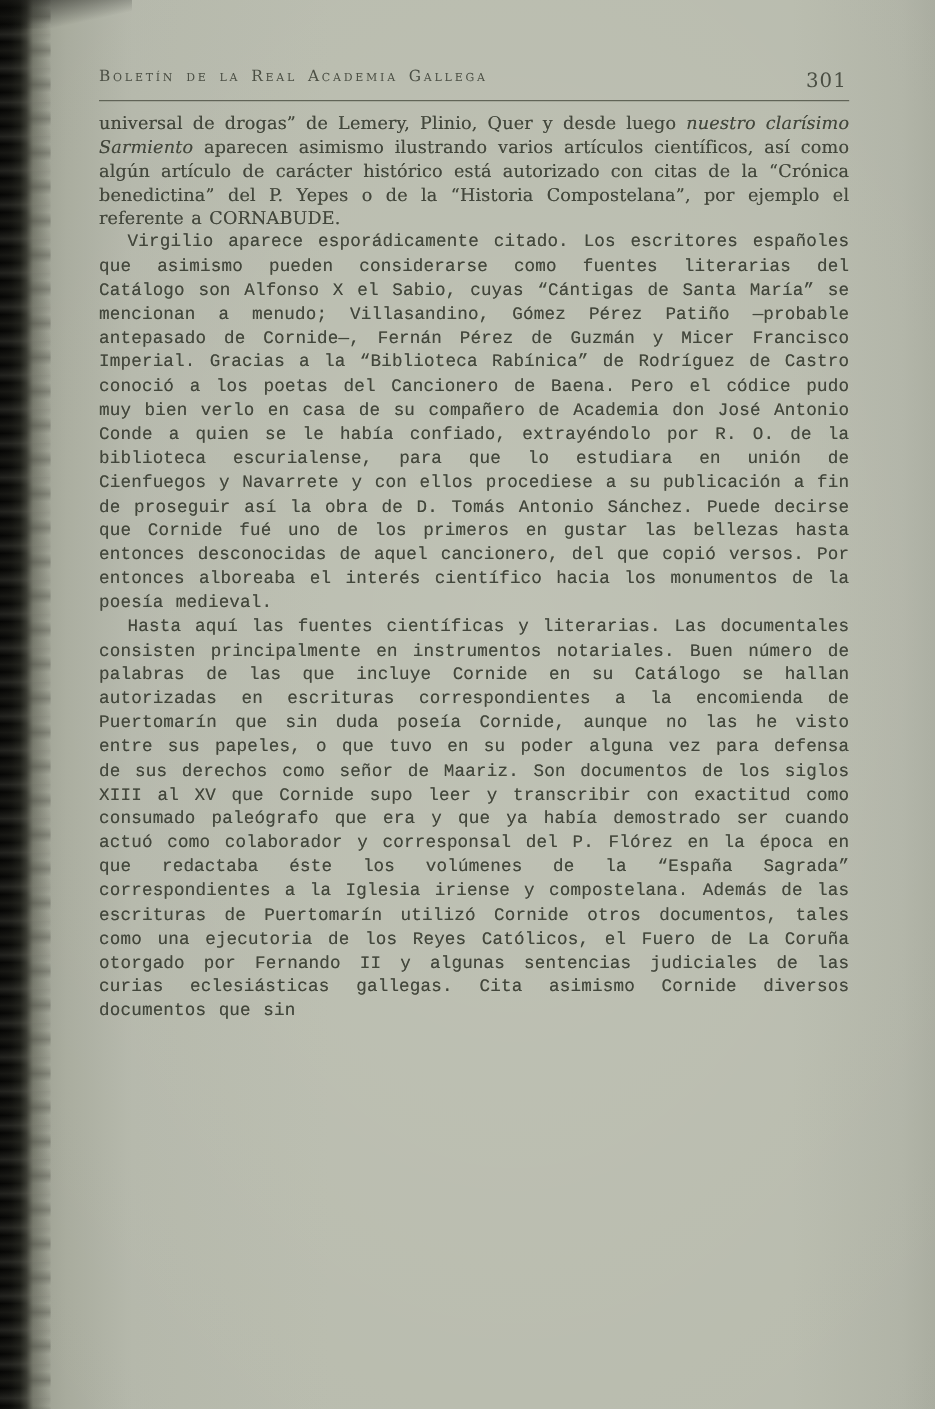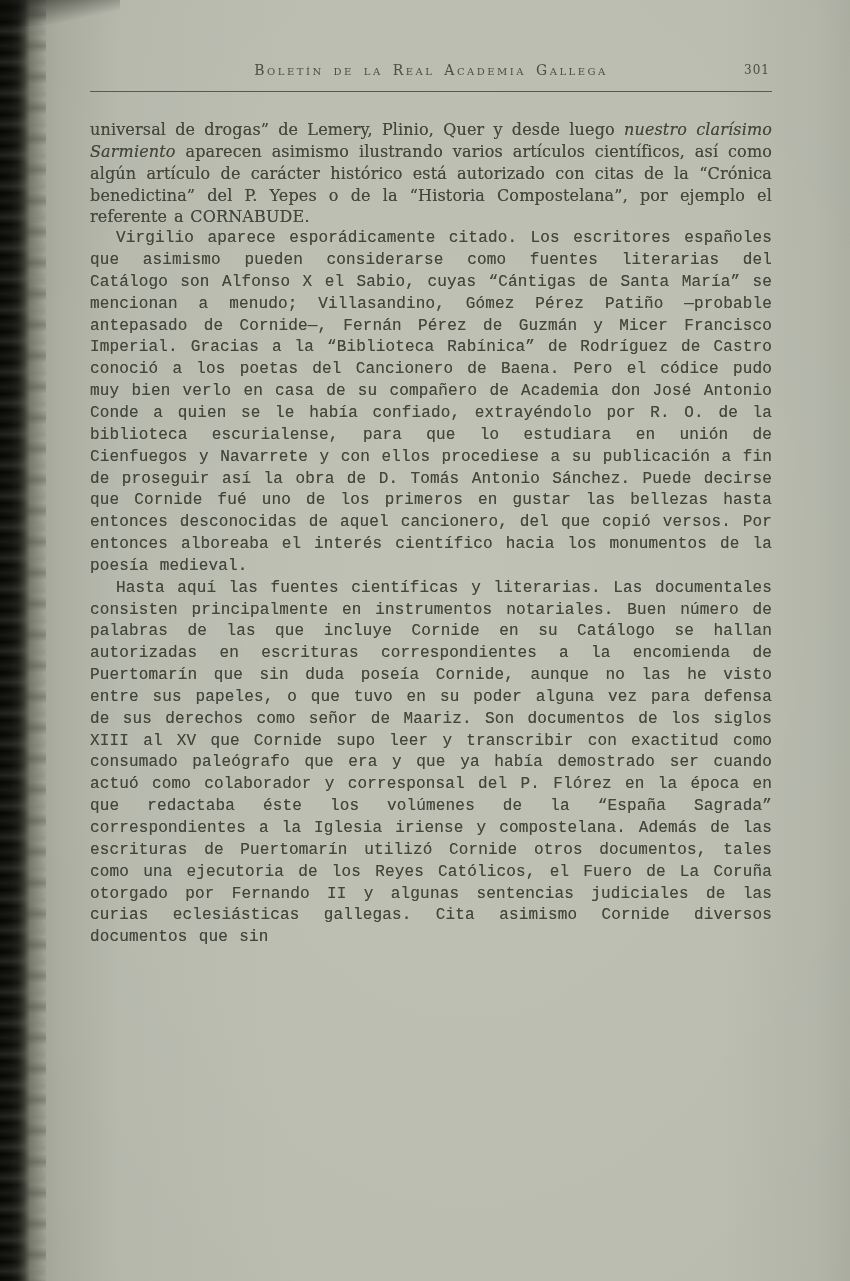--- a/index.html
+++ b/index.html
@@ -60,40 +60,39 @@
     left: 90px;
     top: 62px;
     width: 682px;
   }
   .header {
     position: relative;
     height: 20px;
     color: #4a4e43;
   }
   .header-title {
-    text-align: center;
     font-variant: small-caps;
     letter-spacing: 2.5px;
     font-size: 14px;
     word-spacing: 3px;
   }
   .page-number {
     position: absolute;
     right: 2px;
     top: 1px;
-    font-size: 12px;
+    font-size: 18px;
     letter-spacing: 1px;
   }
   .rule {
     border: 0;
     border-top: 1.4px solid #575a4e;
     margin: 9px 0 0 0;
   }
   .text-block {
-    margin-top: 27px;
+    margin-top: 9px;
     color: #42463b;
     font-size: 16px;
     line-height: 21.85px;
     text-align: justify;
     letter-spacing: 0.15px;
     word-spacing: 1.5px;
     text-shadow: 0 0 0.5px rgba(55,58,48,0.55);
   }
   .para {
     margin: 0;

